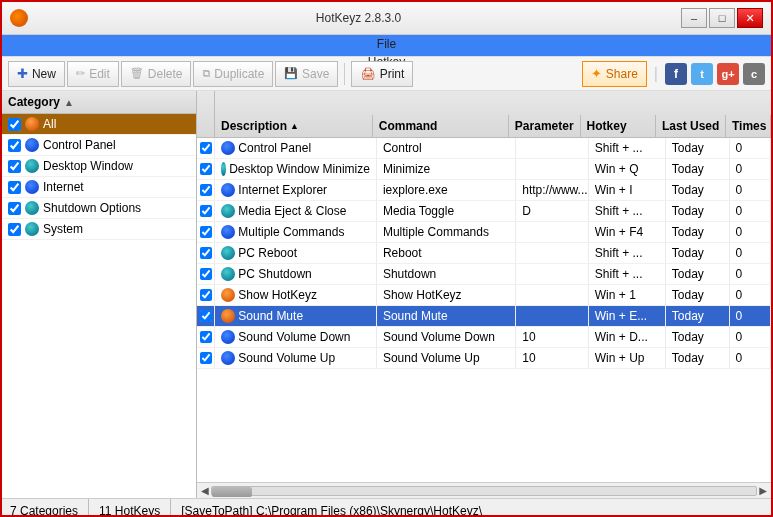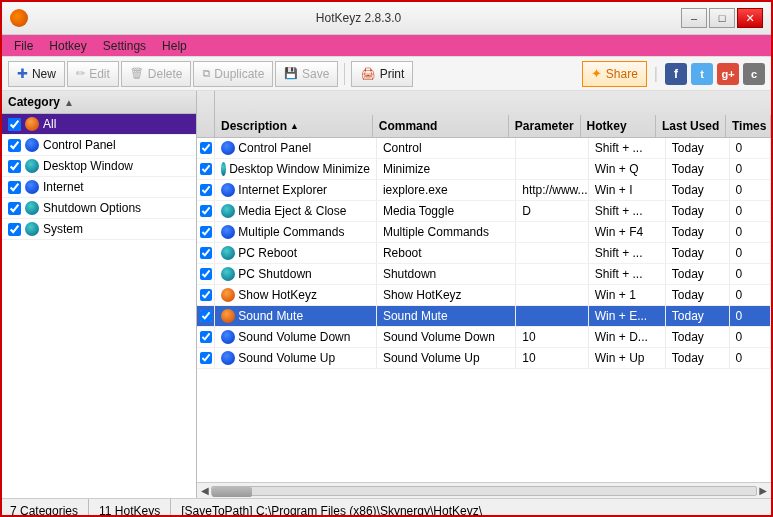--- a/index.html
+++ b/index.html
@@ -29,26 +29,27 @@
       border: 1px solid #999;
       background: linear-gradient(to bottom, #f5f5f5, #e0e0e0);
       cursor: pointer;
       display: flex; align-items: center; justify-content: center;
       font-size: 11px; color: #333;
     }
     .win-btn.close { background: linear-gradient(to bottom, #f44, #c00); color: white; border-color: #900; }
 
     
     #menu-bar {
-      background: #ec4899;
+      background: #3b82f6;
       height: 22px;
       display: flex;
       align-items: center;
       padding: 0 4px;
       border-bottom: 1px solid #ddd;
+      flex-direction: column;
     }
     .menu-item {
       padding: 2px 8px;
       cursor: pointer;
       color: #222;
     }
 
     
     #toolbar {
       background: #f5f5f5;
@@ -111,21 +112,21 @@
       gap: 4px;
     }
     .panel-header .sort-arrow { font-size: 10px; color: #555; }
     .category-list { flex: 1; overflow-y: auto; }
     .cat-item {
       display: flex; align-items: center; gap: 4px;
       padding: 3px 6px;
       cursor: pointer;
       border-bottom: 1px solid #f0f0f0;
     }
-    .cat-item.selected { background: #4c1d95; color: white; }
+    .cat-item.selected { background: #a16207; color: white; }
     .cat-checkbox { width: 13px; height: 13px; flex-shrink: 0; }
 
     
     #right-panel {
       flex: 1;
       display: flex;
       flex-direction: column;
       background: white;
       overflow: hidden;
     }

